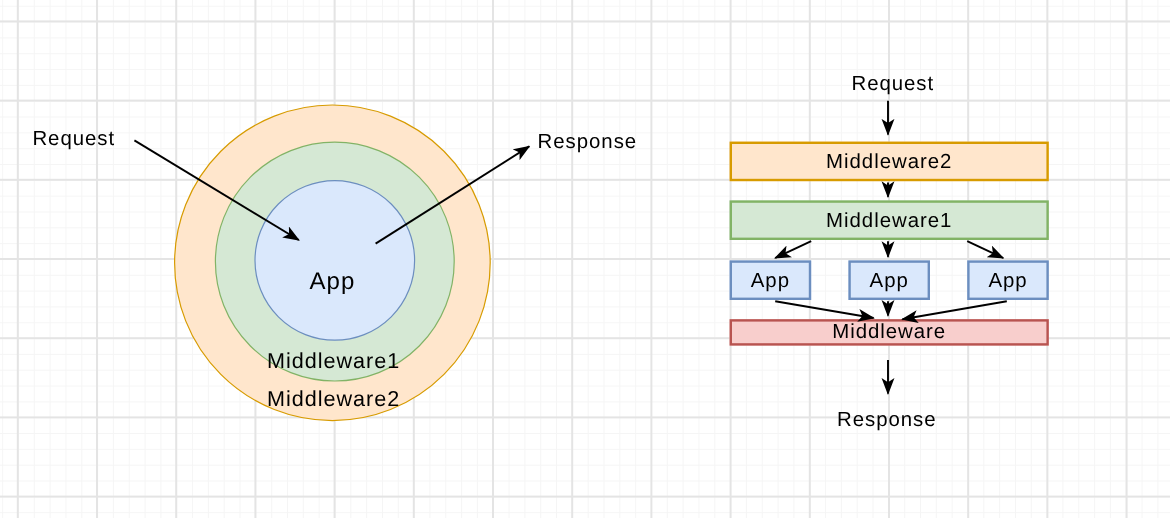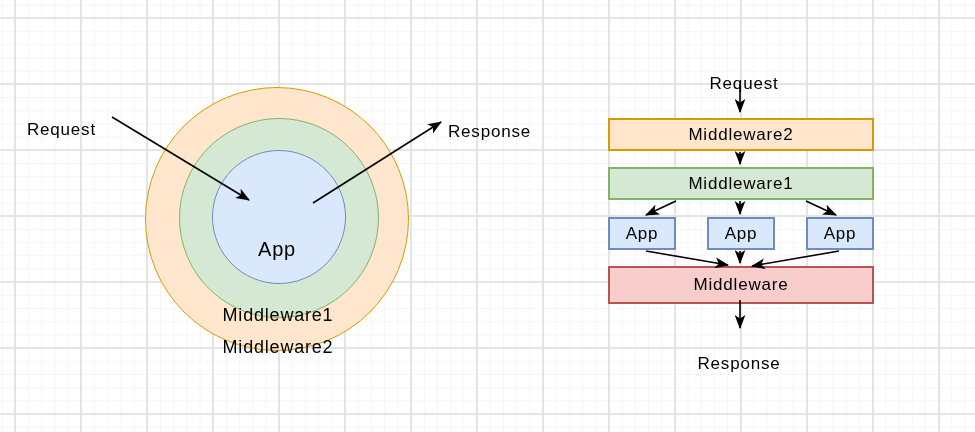--- a/index.html
+++ b/index.html
@@ -18,21 +18,20 @@
     font-family: "Liberation Sans", sans-serif;
     color: #000000;
   }
   .lbl {
     position: absolute;
     white-space: nowrap;
     color: #000000;
     font-size: 17px;
     letter-spacing: 0.8px;
     z-index: 4;
-    margin-top: 14px;
   }
   .center { transform: translate(-50%, -50%); }
   .circle {
     position: absolute;
     border-radius: 50%;
     box-sizing: border-box;
     z-index: 1;
   }
   .ring-orange { left: 145px; top: 87px;  width: 264px; height: 264px; background: #ffe6cc; border: 1.5px solid #d79b00; }
   .ring-green  { left: 179px; top: 118px; width: 200px; height: 200px; background: #d5e8d4; border: 1.5px solid #82b366; }
@@ -83,21 +82,21 @@
 <div class="node box-blue" style="left:608px; top:217px; width:68px; height:33px;">
   <span>App</span>
 </div>
 <div class="node box-blue" style="left:707px; top:217px; width:68px; height:33px;">
   <span>App</span>
 </div>
 <div class="node box-blue" style="left:806px; top:217px; width:68px; height:33px;">
   <span>App</span>
 </div>
 
-<div class="node box-red" style="left:608px; top:266px; width:266px; height:38px;">
+<div class="node box-red" style="left:608px; top:266px; width:266px; height:22px;">
   <span>Middleware</span>
 </div>
 
 <div class="lbl center" style="left:739px; top:350px;">Response</div>
 
 <svg id="arrows" xmlns="http://www.w3.org/2000/svg">
   <defs>
     <marker id="ah" viewBox="0 0 13 10" refX="12" refY="5" markerWidth="14" markerHeight="11" markerUnits="userSpaceOnUse" orient="auto">
       <path d="M0,0 L13,5 L0,10 L3.2,5 Z" fill="#000000"></path>
     </marker>

